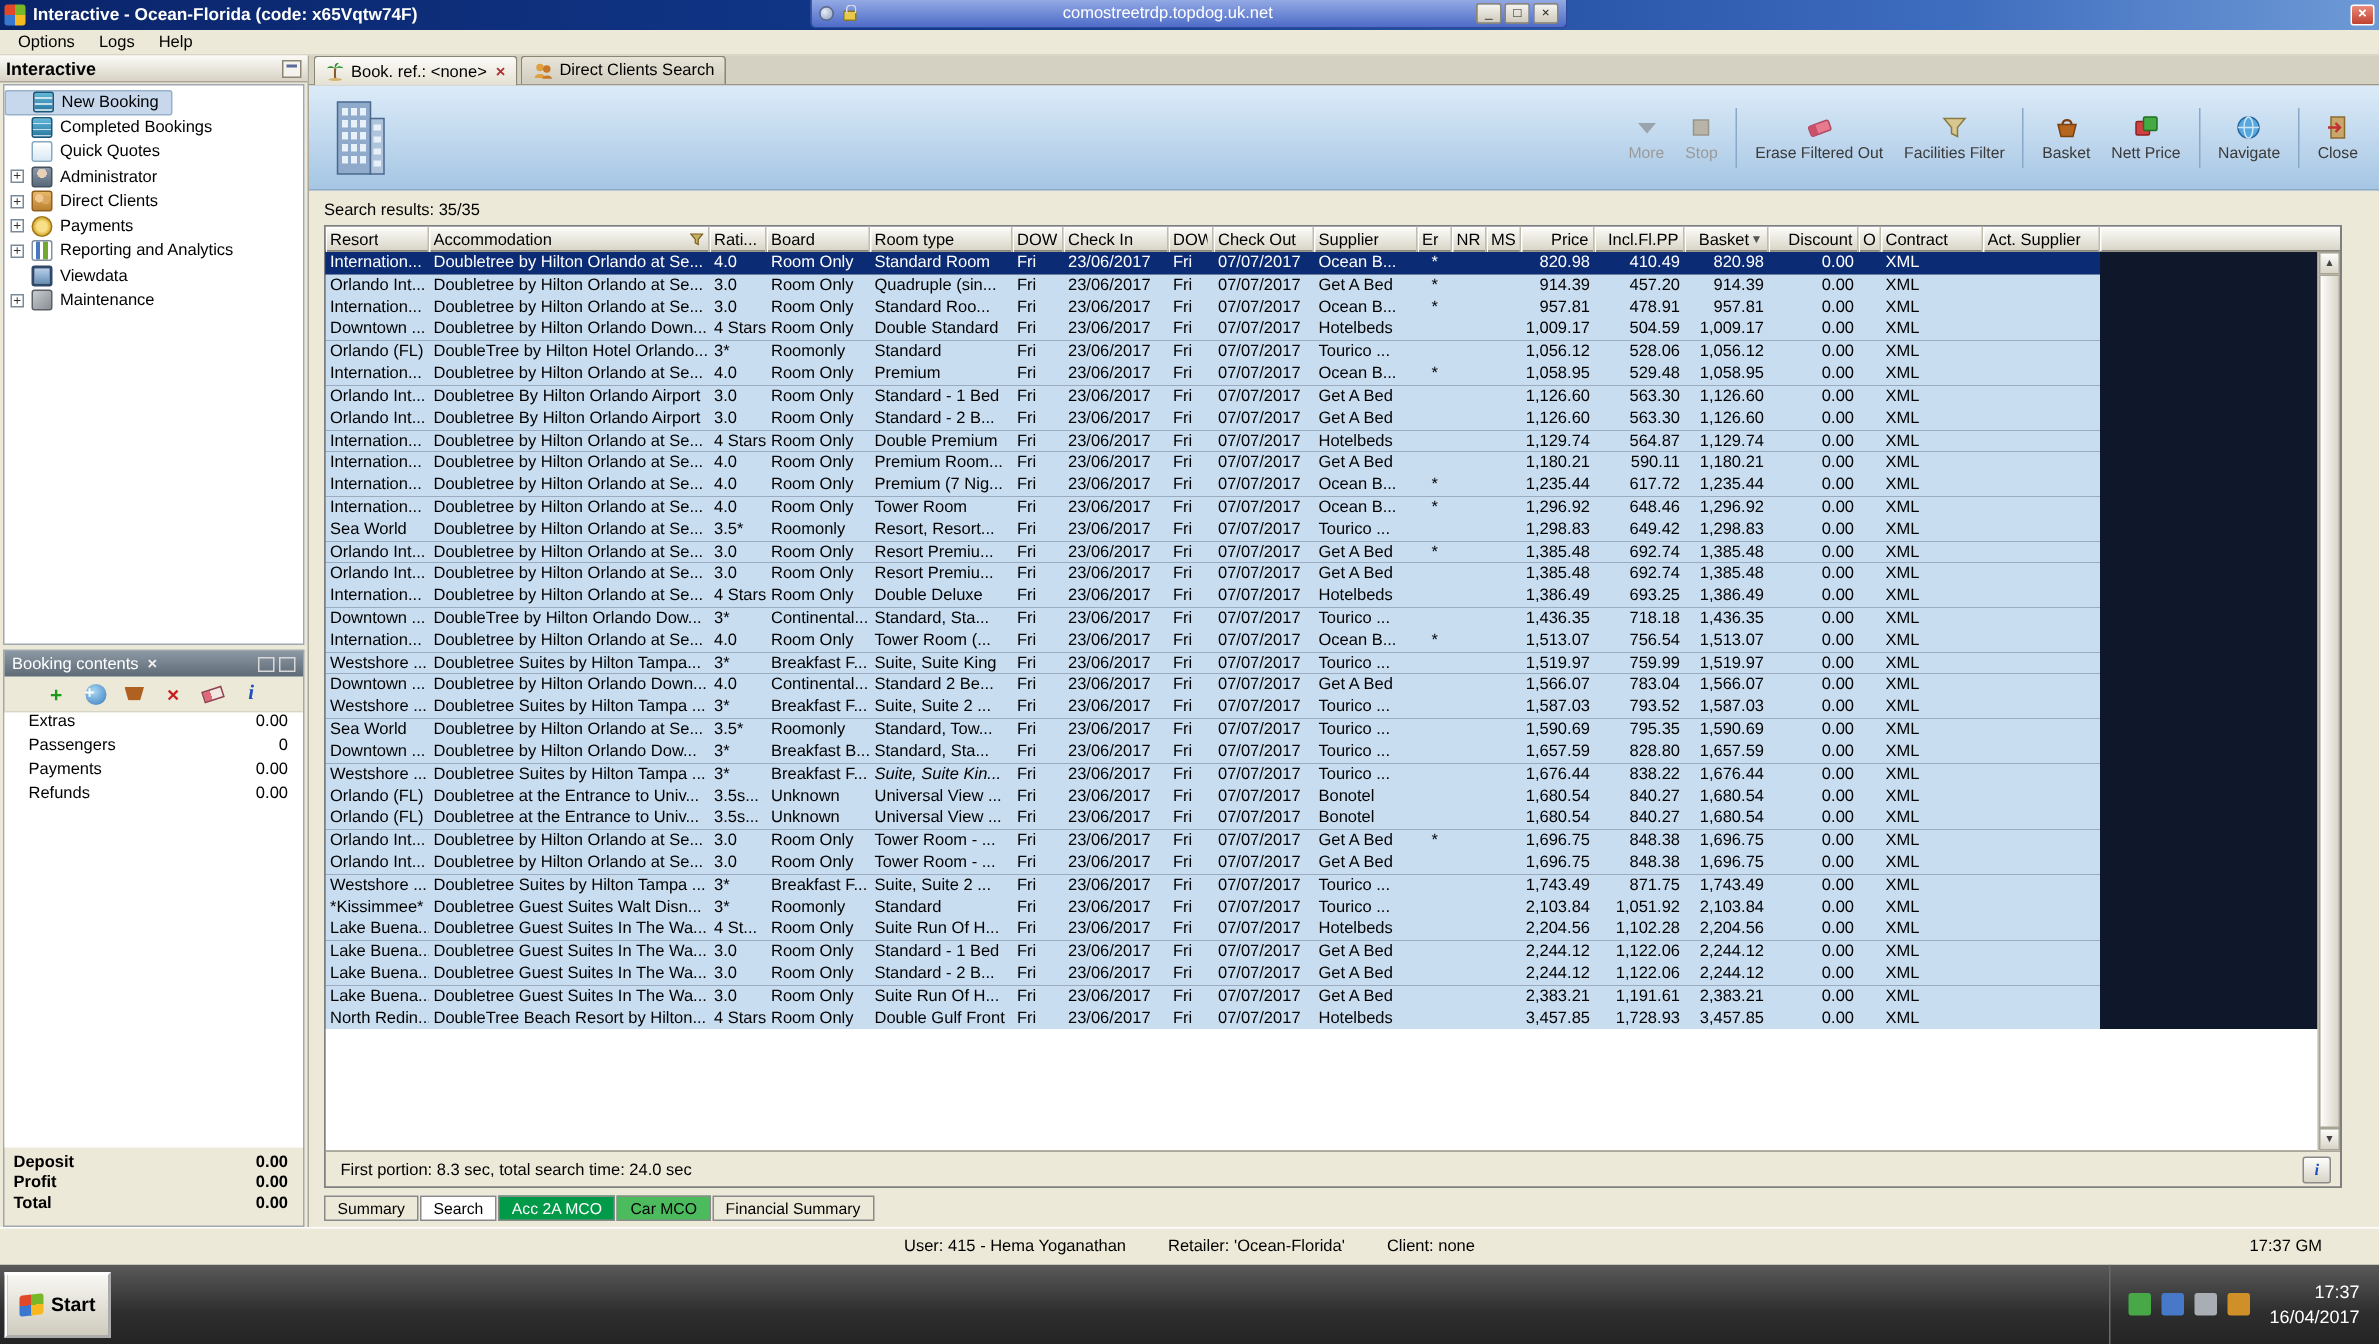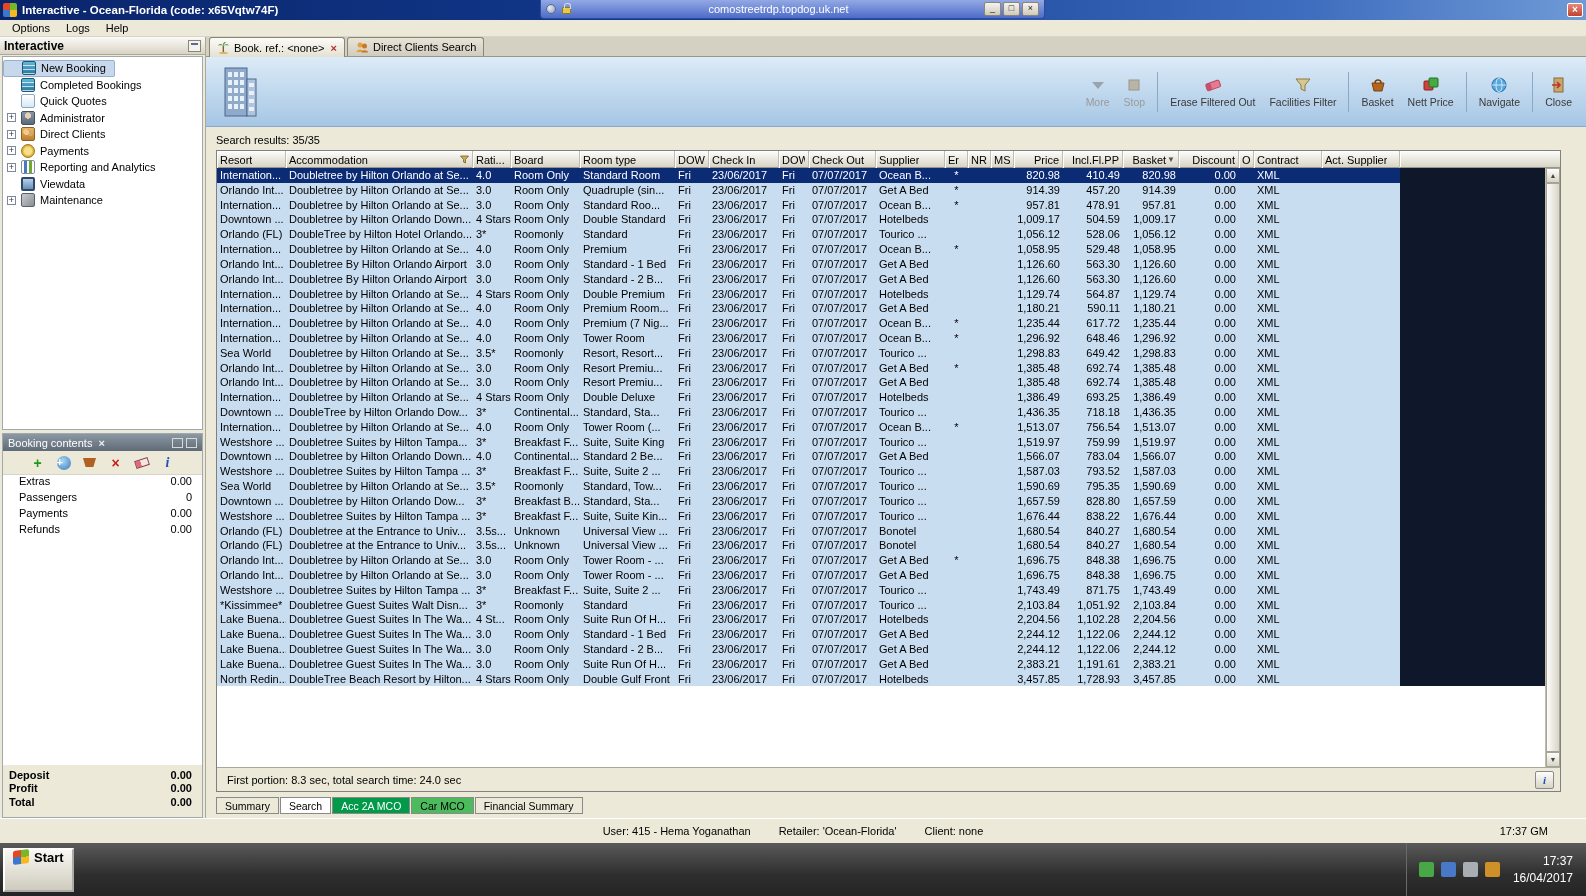--- a/index.html
+++ b/index.html
@@ -99,21 +99,21 @@
 
 .bottom-tabs{height:21px;flex:none;margin:3px 25px 2px 10px;display:flex;gap:1px;align-items:center}
 .btab{height:17px;padding:2px 8px;border:1px solid #8A8A8A;background:#ECE9D8;font-size:10.5px;line-height:12px;white-space:nowrap}
 .btab.active{background:#FFFFFF}
 
 .statusbar{height:25px;flex:none;background:#ECE9D8;border-top:1px solid #FFF;display:flex;align-items:center;justify-content:center;position:relative}
 .status-center{display:flex;gap:28px}
 .status-time{position:absolute;right:38px}
 
 .taskbar{height:53px;flex:none;background:linear-gradient(#5A5A5A,#2E2E2E 60%,#242424);display:flex;align-items:center;padding:0 3px;gap:5px}
-.start-btn{height:44px;min-width:58px;display:flex;align-items:flex-start;gap:5px;padding:0 8px;background:linear-gradient(#F8F7F2,#CFCBBE);border:2px outset #FFFFFF;font-weight:bold;font-size:13px;font-family:inherit}
+.start-btn{height:44px;min-width:58px;display:flex;align-items:center;gap:5px;padding:0 8px;background:linear-gradient(#F8F7F2,#CFCBBE);border:2px outset #FFFFFF;font-weight:bold;font-size:13px;font-family:inherit}
 .flag{width:16px;height:14px;flex:none;background:conic-gradient(#78B828 0 25%,#F8B820 0 50%,#3878D0 0 75%,#E04828 0 100%);transform:skewY(-6deg);border-radius:2px}
 .task-btn{height:44px;width:168px;display:flex;align-items:center;gap:6px;padding:0 8px;background:linear-gradient(#F0EFEA,#D4D0C4);border:2px outset #fff;font-size:12px;font-family:inherit;white-space:nowrap;overflow:hidden}
 .task-ico{width:20px;height:20px;flex:none;background:linear-gradient(135deg,#F8C860,#E08828);border:1px solid #A05818;border-radius:3px}
 .tray{margin-left:auto;height:100%;display:flex;align-items:center;gap:7px;padding:0 10px 0 12px;border-left:1px solid #6A6A6A}
 .tray-ic{width:15px;height:15px;border-radius:2px;flex:none}
 .t1{background:#48A848}.t2{background:#4878C8}.t3{background:#A8AEB4}.t4{background:#D09028}
 .clock{color:#fff;text-align:right;font-size:12px;line-height:1.35;margin-left:6px}
 </style>
 </head>
 <body>
@@ -963,21 +963,21 @@
             <span class="tcell r" style="width: 60px;">0.00</span>
             <span class="tcell" style="width: 15px;"></span>
             <span class="tcell" style="width: 68px;">XML</span>
             <span class="tcell" style="width: 78px;"></span>
           </div>
           <div class="trow">
             <span class="tcell" style="width: 69px;">Westshore ...</span>
             <span class="tcell" style="width: 187px;">Doubletree Suites by Hilton Tampa ...</span>
             <span class="tcell" style="width: 38px;">3*</span>
             <span class="tcell" style="width: 69px;">Breakfast F...</span>
-            <span class="tcell" style="width: 95px;">Suite, Suite Kin...</span>
+            <span class="tcell" style="width: 95px; font-style: italic;">Suite, Suite Kin...</span>
             <span class="tcell" style="width: 34px;">Fri</span>
             <span class="tcell" style="width: 70px;">23/06/2017</span>
             <span class="tcell" style="width: 30px;">Fri</span>
             <span class="tcell" style="width: 67px;">07/07/2017</span>
             <span class="tcell" style="width: 69px;">Tourico ...</span>
             <span class="tcell c" style="width: 23px;"></span>
             <span class="tcell" style="width: 23px;"></span>
             <span class="tcell" style="width: 23px;"></span>
             <span class="tcell r" style="width: 49px;">1,676.44</span>
             <span class="tcell r" style="width: 60px;">838.22</span>

